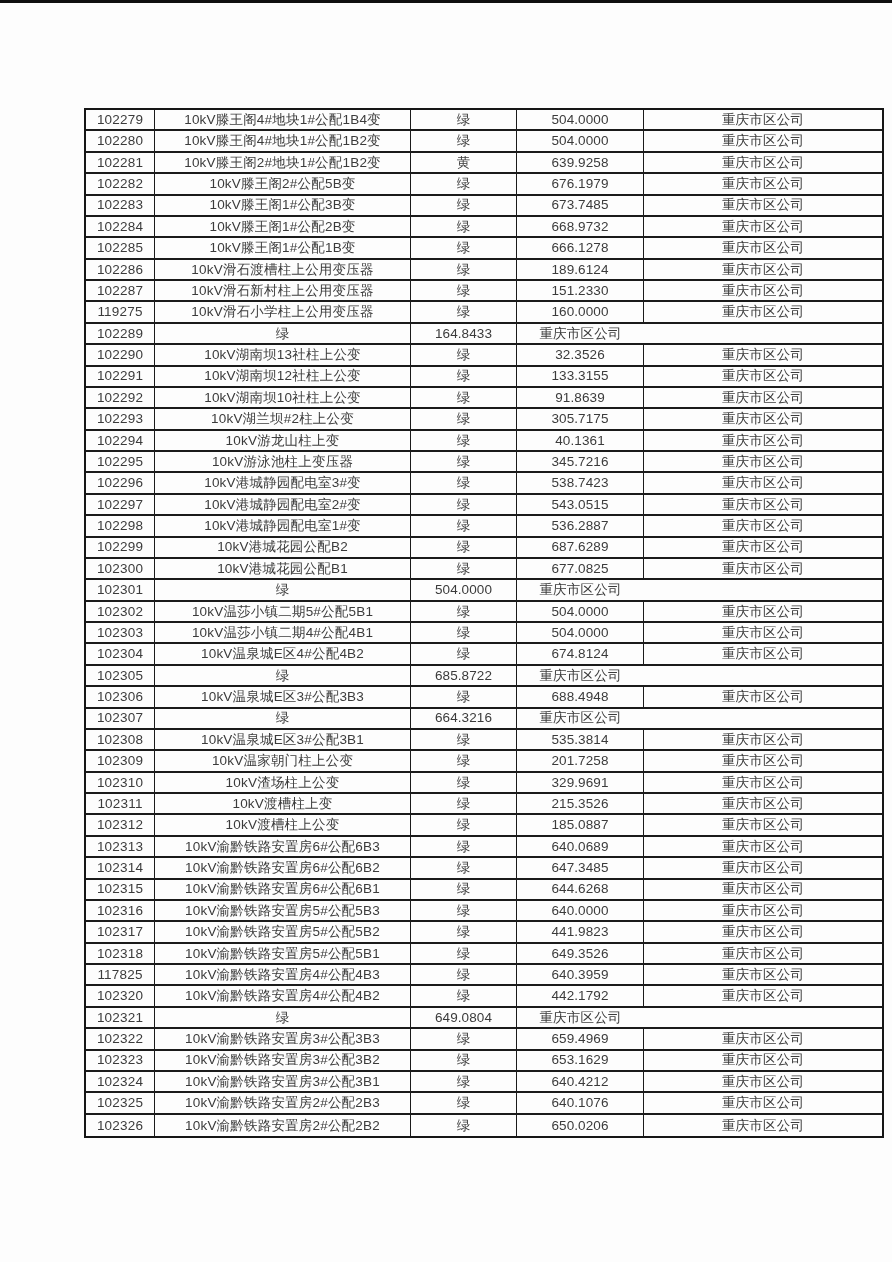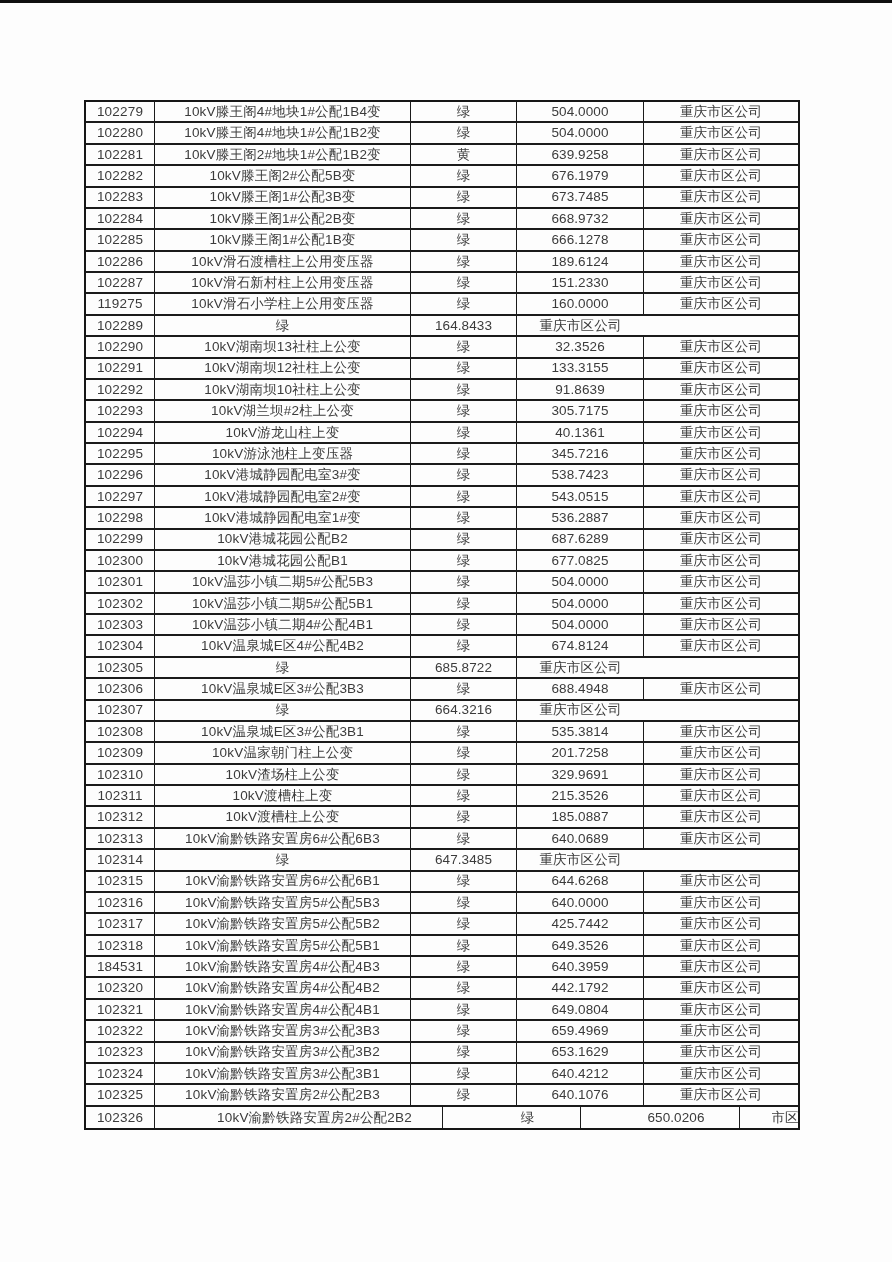--- a/index.html
+++ b/index.html
@@ -15,33 +15,33 @@
     background: #fdfdfd;
   }
   .top-edge {
     position: absolute;
     left: 0; top: 0;
     width: 892px; height: 3px;
     background: #101010;
   }
   .data-table {
     position: absolute;
-    left: 84px; top: 100px;
-    width: 716px; height: 1030px;
+    left: 84px; top: 108px;
+    width: 800px; height: 1030px;
     display: grid;
     grid-template-rows: repeat(48, 1fr);
     border: 2px solid #161616;
     background: #fdfdfd;
   }
   .t-row {
     display: grid;
     grid-template-columns: 69px 256px 106px 127px 1fr;
     border-bottom: 2px solid #1b1b1b;
   }
-  .t-row:last-child { border-bottom: none; gap: 32px; }
+  .t-row:last-child { border-bottom: none; }
   .t-cell {
     display: flex;
     align-items: center;
     justify-content: center;
     border-right: 1.4px solid #1b1b1b;
     color: #3b3b3b;
     font-size: 13.5px;
     line-height: 1;
     white-space: nowrap;
     overflow: hidden;
@@ -204,21 +204,20 @@
       </div>
       <div class="t-row">
         <div class="t-cell col-id">102300</div>
         <div class="t-cell col-name">10kV港城花园公配B1</div>
         <div class="t-cell col-status">绿</div>
         <div class="t-cell col-value">677.0825</div>
         <div class="t-cell col-company">重庆市区公司</div>
       </div>
       <div class="t-row">
         <div class="t-cell col-id">102301</div>
-        <div class="t-cell col-name">10kV温莎小镇二期5#公配5B3</div>
         <div class="t-cell col-status">绿</div>
         <div class="t-cell col-value">504.0000</div>
         <div class="t-cell col-company">重庆市区公司</div>
       </div>
       <div class="t-row">
         <div class="t-cell col-id">102302</div>
         <div class="t-cell col-name">10kV温莎小镇二期5#公配5B1</div>
         <div class="t-cell col-status">绿</div>
         <div class="t-cell col-value">504.0000</div>
         <div class="t-cell col-company">重庆市区公司</div>
@@ -293,20 +292,21 @@
       </div>
       <div class="t-row">
         <div class="t-cell col-id">102313</div>
         <div class="t-cell col-name">10kV渝黔铁路安置房6#公配6B3</div>
         <div class="t-cell col-status">绿</div>
         <div class="t-cell col-value">640.0689</div>
         <div class="t-cell col-company">重庆市区公司</div>
       </div>
       <div class="t-row">
         <div class="t-cell col-id">102314</div>
+        <div class="t-cell col-name">10kV渝黔铁路安置房6#公配6B2</div>
         <div class="t-cell col-status">绿</div>
         <div class="t-cell col-value">647.3485</div>
         <div class="t-cell col-company">重庆市区公司</div>
       </div>
       <div class="t-row">
         <div class="t-cell col-id">102315</div>
         <div class="t-cell col-name">10kV渝黔铁路安置房6#公配6B1</div>
         <div class="t-cell col-status">绿</div>
         <div class="t-cell col-value">644.6268</div>
         <div class="t-cell col-company">重庆市区公司</div>
@@ -315,47 +315,46 @@
         <div class="t-cell col-id">102316</div>
         <div class="t-cell col-name">10kV渝黔铁路安置房5#公配5B3</div>
         <div class="t-cell col-status">绿</div>
         <div class="t-cell col-value">640.0000</div>
         <div class="t-cell col-company">重庆市区公司</div>
       </div>
       <div class="t-row">
         <div class="t-cell col-id">102317</div>
         <div class="t-cell col-name">10kV渝黔铁路安置房5#公配5B2</div>
         <div class="t-cell col-status">绿</div>
-        <div class="t-cell col-value">425.7442</div>
+        <div class="t-cell col-value">441.9823</div>
         <div class="t-cell col-company">重庆市区公司</div>
       </div>
       <div class="t-row">
         <div class="t-cell col-id">102318</div>
         <div class="t-cell col-name">10kV渝黔铁路安置房5#公配5B1</div>
         <div class="t-cell col-status">绿</div>
         <div class="t-cell col-value">649.3526</div>
         <div class="t-cell col-company">重庆市区公司</div>
       </div>
       <div class="t-row">
-        <div class="t-cell col-id">184531</div>
+        <div class="t-cell col-id">117825</div>
         <div class="t-cell col-name">10kV渝黔铁路安置房4#公配4B3</div>
         <div class="t-cell col-status">绿</div>
         <div class="t-cell col-value">640.3959</div>
         <div class="t-cell col-company">重庆市区公司</div>
       </div>
       <div class="t-row">
         <div class="t-cell col-id">102320</div>
         <div class="t-cell col-name">10kV渝黔铁路安置房4#公配4B2</div>
         <div class="t-cell col-status">绿</div>
         <div class="t-cell col-value">442.1792</div>
         <div class="t-cell col-company">重庆市区公司</div>
       </div>
       <div class="t-row">
         <div class="t-cell col-id">102321</div>
-        <div class="t-cell col-name">10kV渝黔铁路安置房4#公配4B1</div>
         <div class="t-cell col-status">绿</div>
         <div class="t-cell col-value">649.0804</div>
         <div class="t-cell col-company">重庆市区公司</div>
       </div>
       <div class="t-row">
         <div class="t-cell col-id">102322</div>
         <div class="t-cell col-name">10kV渝黔铁路安置房3#公配3B3</div>
         <div class="t-cell col-status">绿</div>
         <div class="t-cell col-value">659.4969</div>
         <div class="t-cell col-company">重庆市区公司</div>

